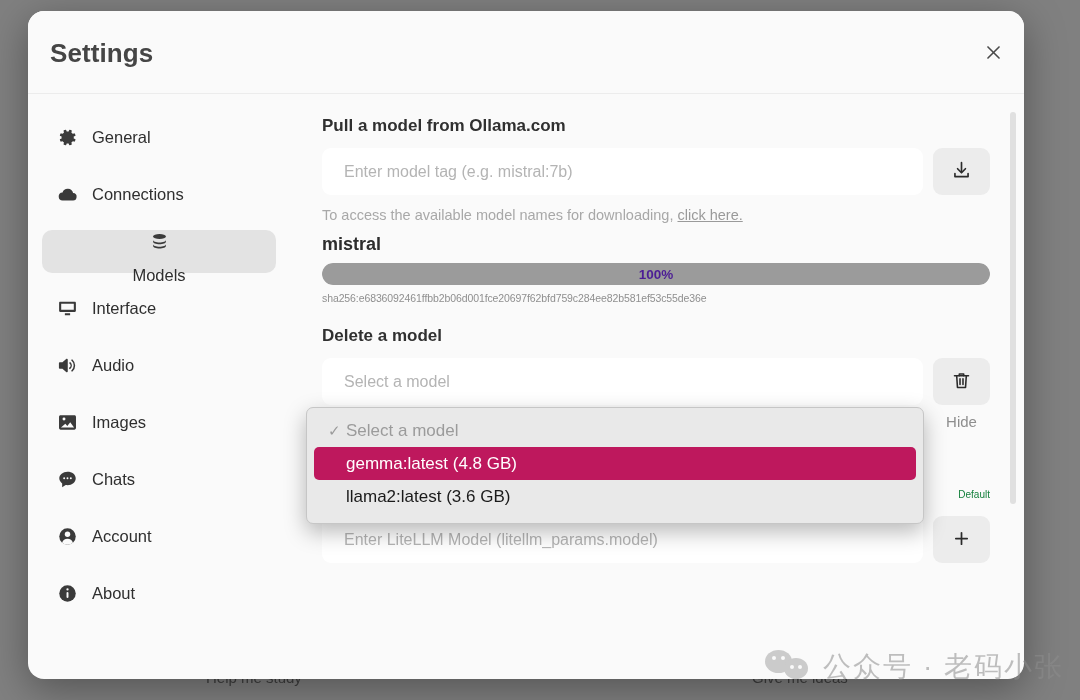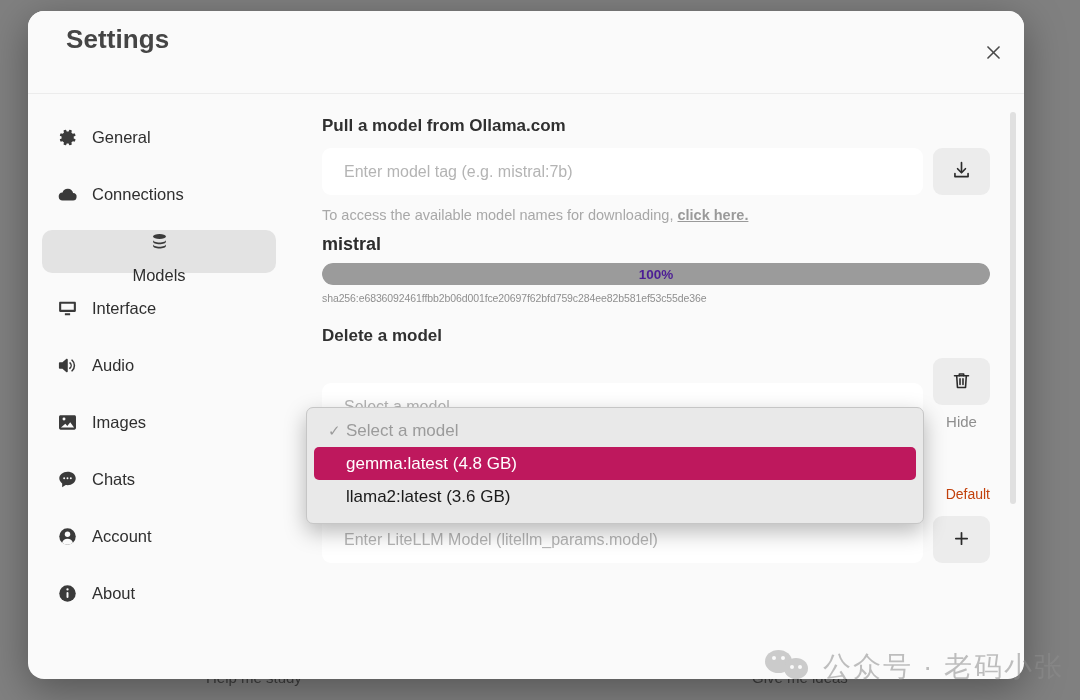--- a/index.html
+++ b/index.html
@@ -45,26 +45,25 @@
   
   #modal-header {
     position: relative;
     height: 83px;
     border-bottom: 1px solid #ececec;
     background: #fafafa;
   }
   #modal-title {
     position: absolute;
     left: 22px;
-    top: 13px;
+    top: 27px;
     font-size: 26px;
     font-weight: bold;
     color: #454545;
     letter-spacing: .1px;
-    margin-left: 16px;
   }
   #close-btn {
     position: absolute;
     right: 18px;
     top: 30px;
     width: 26px; height: 26px;
     border: none; background: transparent;
     cursor: pointer;
     display: flex; align-items: center; justify-content: center;
   }
@@ -112,21 +111,21 @@
     position: relative;
     flex: 1;
     padding: 22px 34px 0 28px;
     overflow: hidden;
   }
   .sec-title {
     font-size: 17px;
     font-weight: bold;
     color: #303030;
   }
-  .row { display: flex; align-items: flex-end; gap: 10px; }
+  .row { display: flex; align-items: flex-start; gap: 10px; }
 
   .text-input {
     flex: 1;
     height: 47px;
     border-radius: 9px;
     border: none;
     background: #ffffff;
     padding: 0 22px;
     font-size: 16px;
     color: #333;
@@ -147,21 +146,21 @@
   .sq-btn svg { width: 21px; height: 21px; }
 
   .hint {
     margin-top: 12px;
     font-size: 14.5px;
     color: #a8a8a8;
   }
   .hint a {
     color: #9a9a9a;
     text-decoration: underline;
-    font-weight: bold;
+    font-weight: normal;
     cursor: pointer;
   }
 
   .model-name {
     margin-top: 11px;
     font-size: 18px;
     font-weight: bold;
     color: #2d2d2d;
   }
 
@@ -206,22 +205,22 @@
     display: flex; align-items: center;
     padding: 0 22px;
     font-size: 16px;
     color: #b4b4b4;
   }
 
   .trash-wrap { display: flex; flex-direction: column; align-items: center; flex: none; }
   .hide-label { font-size: 15px; color: #8e8e8e; margin-top: 8px; }
 
   .right-note {
-    font-size: 14px;
-    color: #c2410c;
+    font-size: 10px;
+    color: #15803d;
   }
   .head-row { display: flex; align-items: center; justify-content: space-between; }
 
   
   #content-scrollbar {
     position: absolute;
     right: 8px;
     top: 18px;
     width: 6px;
     height: 392px;

